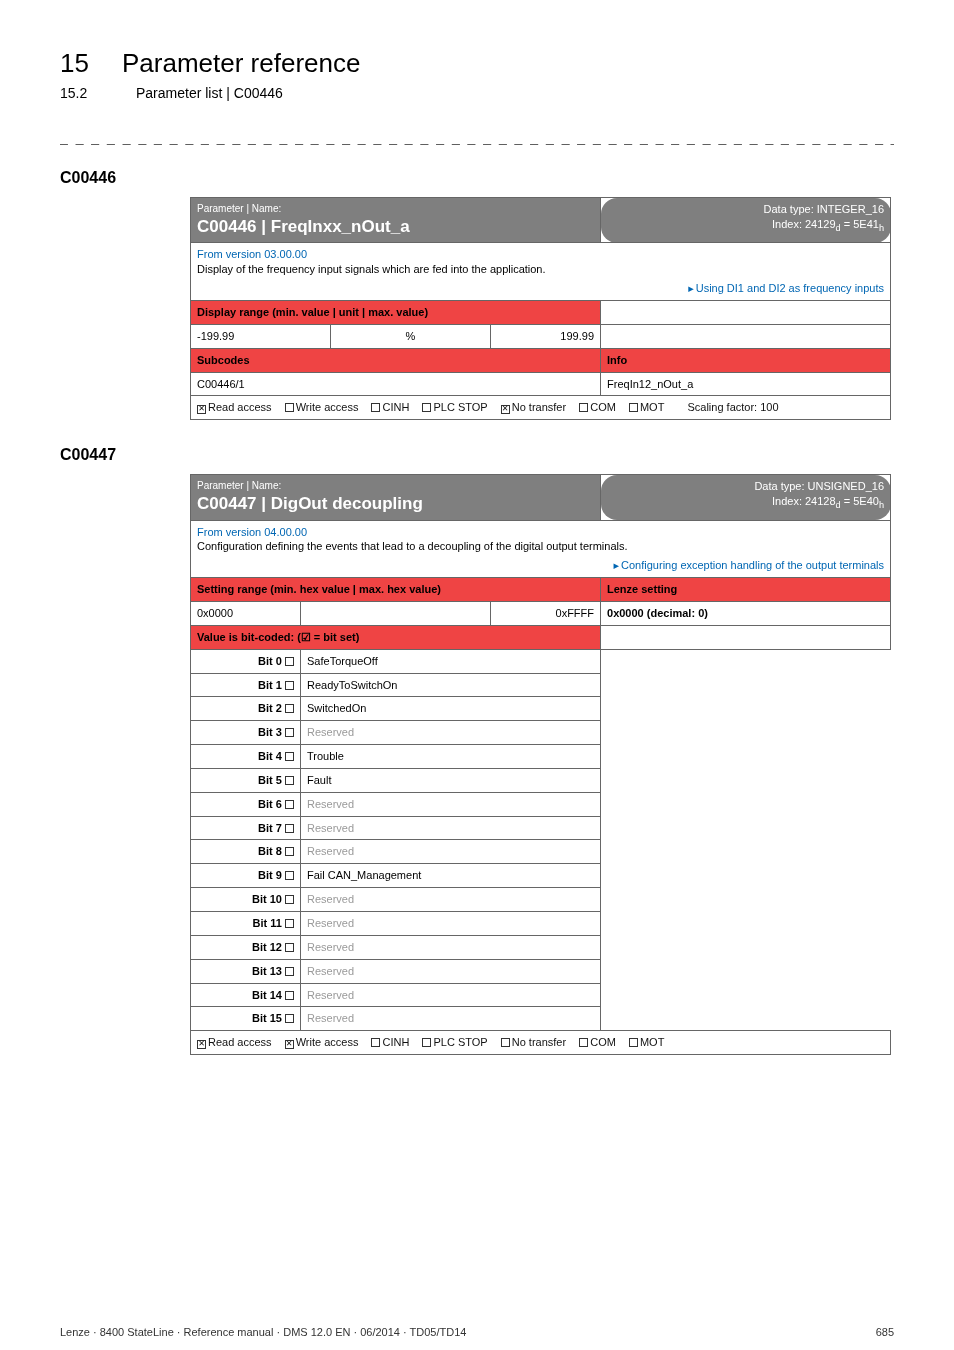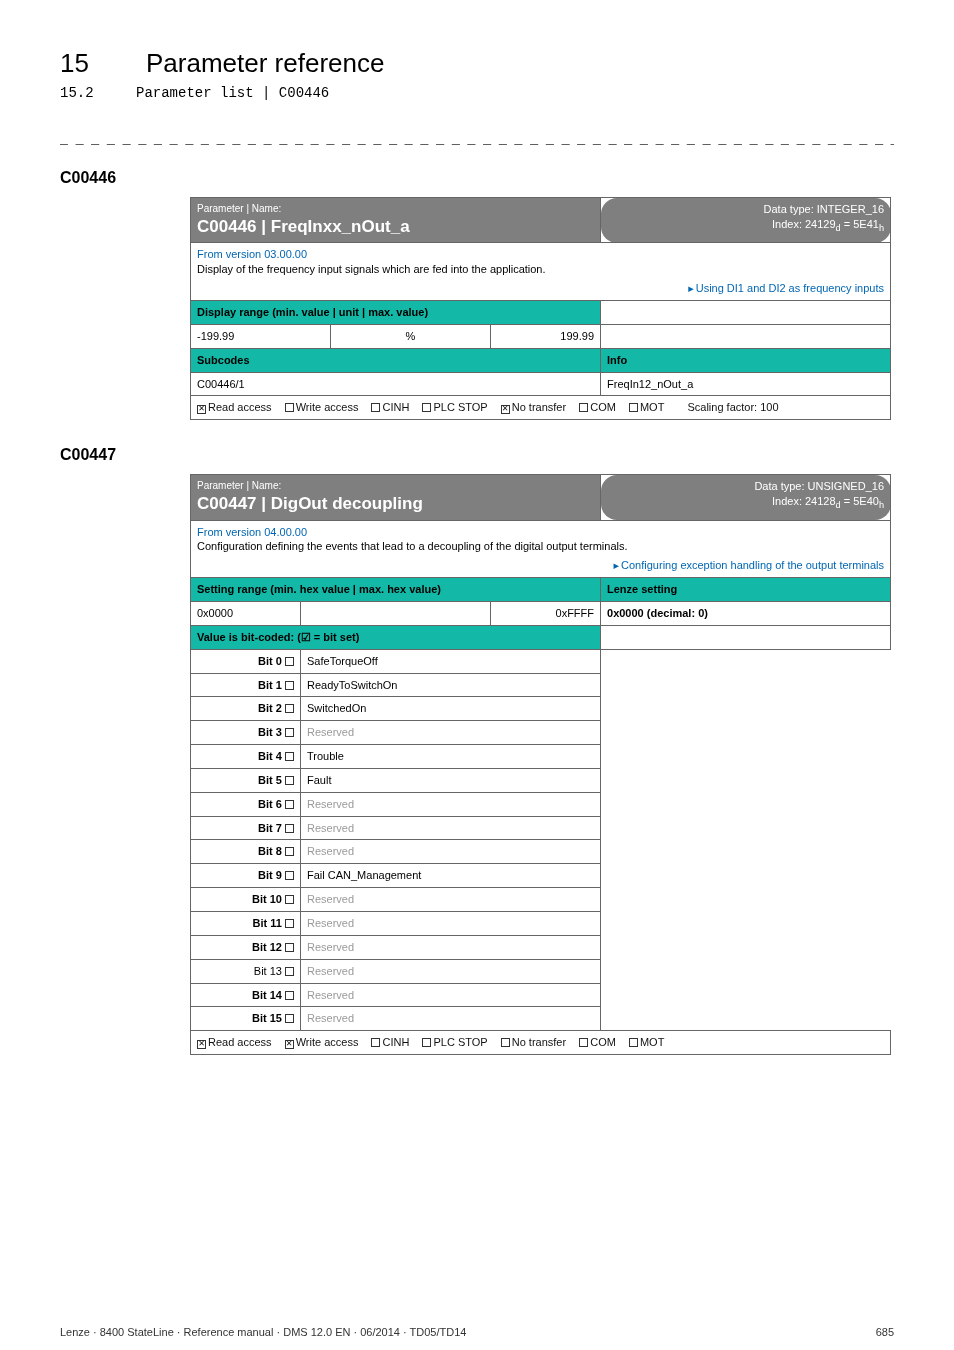--- a/index.html
+++ b/index.html
@@ -1,22 +1,22 @@
 <!DOCTYPE html>
 <html><head>
 <meta charset="utf-8">
 <style>
   * { box-sizing: border-box; margin: 0; padding: 0; }
   html, body { width: 954px; font-family: Arial, Helvetica, sans-serif; background: #fff; color: #000; }
   body { padding: 48px 60px 30px 60px; font-size: 12px; }
 
-  .chapter { display: flex; align-items: flex-end; gap: 36px; margin-bottom: 6px; }
+  .chapter { display: flex; align-items: flex-end; gap: 12px; margin-bottom: 6px; }
   .chapter-num { font-size: 26px; font-weight: 400; width: 50px; }
   .chapter-title { font-size: 26px; font-weight: 400; }
-  .sub-line { display: flex; align-items: baseline; gap: 26px; margin-bottom: 28px; font-family: Liberation Mono, monospace; }
+  .sub-line { display: flex; align-items: baseline; gap: 26px; margin-bottom: 28px; }
   .sub-num { font-size: 14px; width: 50px; }
   .sub-title { font-size: 14px; }
 
   .dash-rule { letter-spacing: 2px; color: #555; font-size: 14px; white-space: nowrap; overflow: hidden; margin-bottom: 24px; }
 
   .param-id { font-weight: bold; font-size: 16px; margin-left: 0; margin-bottom: 10px; }
 
   .ptable-wrap { margin-left: 130px; margin-bottom: 26px; }
 
   table.pt { border-collapse: collapse; width: 700px; table-layout: fixed; }
@@ -25,21 +25,21 @@
   .hdr-row td { background: #7f7f7f; color: #fff; }
   .hdr-left { font-size: 10px; }
   .hdr-name { font-weight: bold; font-size: 17px; }
   .hdr-right { text-align: right; font-size: 10px; border-radius: 16px; }
 
   .desc-cell a.link { color: #0066b3; text-decoration: none; }
   .desc-cell .arrow { color: #0066b3; margin-right: 2px; }
   .ra { text-align: right; }
   .ctr { text-align: center; }
 
-  .shade { background: #14b8a6; font-weight: bold; }
+  .shade { background: #ef4444; font-weight: bold; }
 
   .foot-cell { font-size: 10px; color: #111; padding: 3px 6px; }
   .foot-cell .cb { display: inline-block; margin-right: 10px; }
   .foot-cell .lbl { margin-left: 2px; text-align: center; }
 
   .cb-box { display:inline-block; width:9px; height:9px; border:1px solid #333; line-height:7px; font-size:8px; text-align:center; vertical-align: -1px; }
   .cb-box.checked::after { content:"✕"; font-size:8px; position:relative; top:-1px; }
 
   .page-footer { position: absolute; bottom: 12px; left: 60px; right: 60px; display:flex; justify-content: space-between; font-size: 11px; color:#333; }
   .page-num { font-weight: normal; }
@@ -214,21 +214,21 @@
         </tr>
         <tr>
           <td class="val-right"><span style="font-weight: bold; padding-left: 45px;">Bit 11 </span><span class="cb-box"></span></td>
           <td colspan="2" style="color: rgb(154, 154, 154);">Reserved</td>
         </tr>
         <tr>
           <td class="val-right"><span style="font-weight: bold;">Bit 12 </span><span class="cb-box"></span></td>
           <td colspan="2" style="color: rgb(154, 154, 154);">Reserved</td>
         </tr>
         <tr>
-          <td class="val-right"><span style="font-weight: normal;">Bit 13 </span><span class="cb-box"></span></td>
+          <td class="val-right"><span style="font-weight: bold;">Bit 13 </span><span class="cb-box"></span></td>
           <td colspan="2" style="color: rgb(154, 154, 154);">Reserved</td>
         </tr>
         <tr>
           <td class="val-right"><span style="font-weight: bold;">Bit 14 </span><span class="cb-box"></span></td>
           <td colspan="2" style="color: rgb(154, 154, 154);">Reserved</td>
         </tr>
         <tr>
           <td class="val-right"><span style="font-weight: bold;">Bit 15 </span><span class="cb-box"></span></td>
           <td colspan="2" style="color: rgb(154, 154, 154);">Reserved</td>
         </tr>

